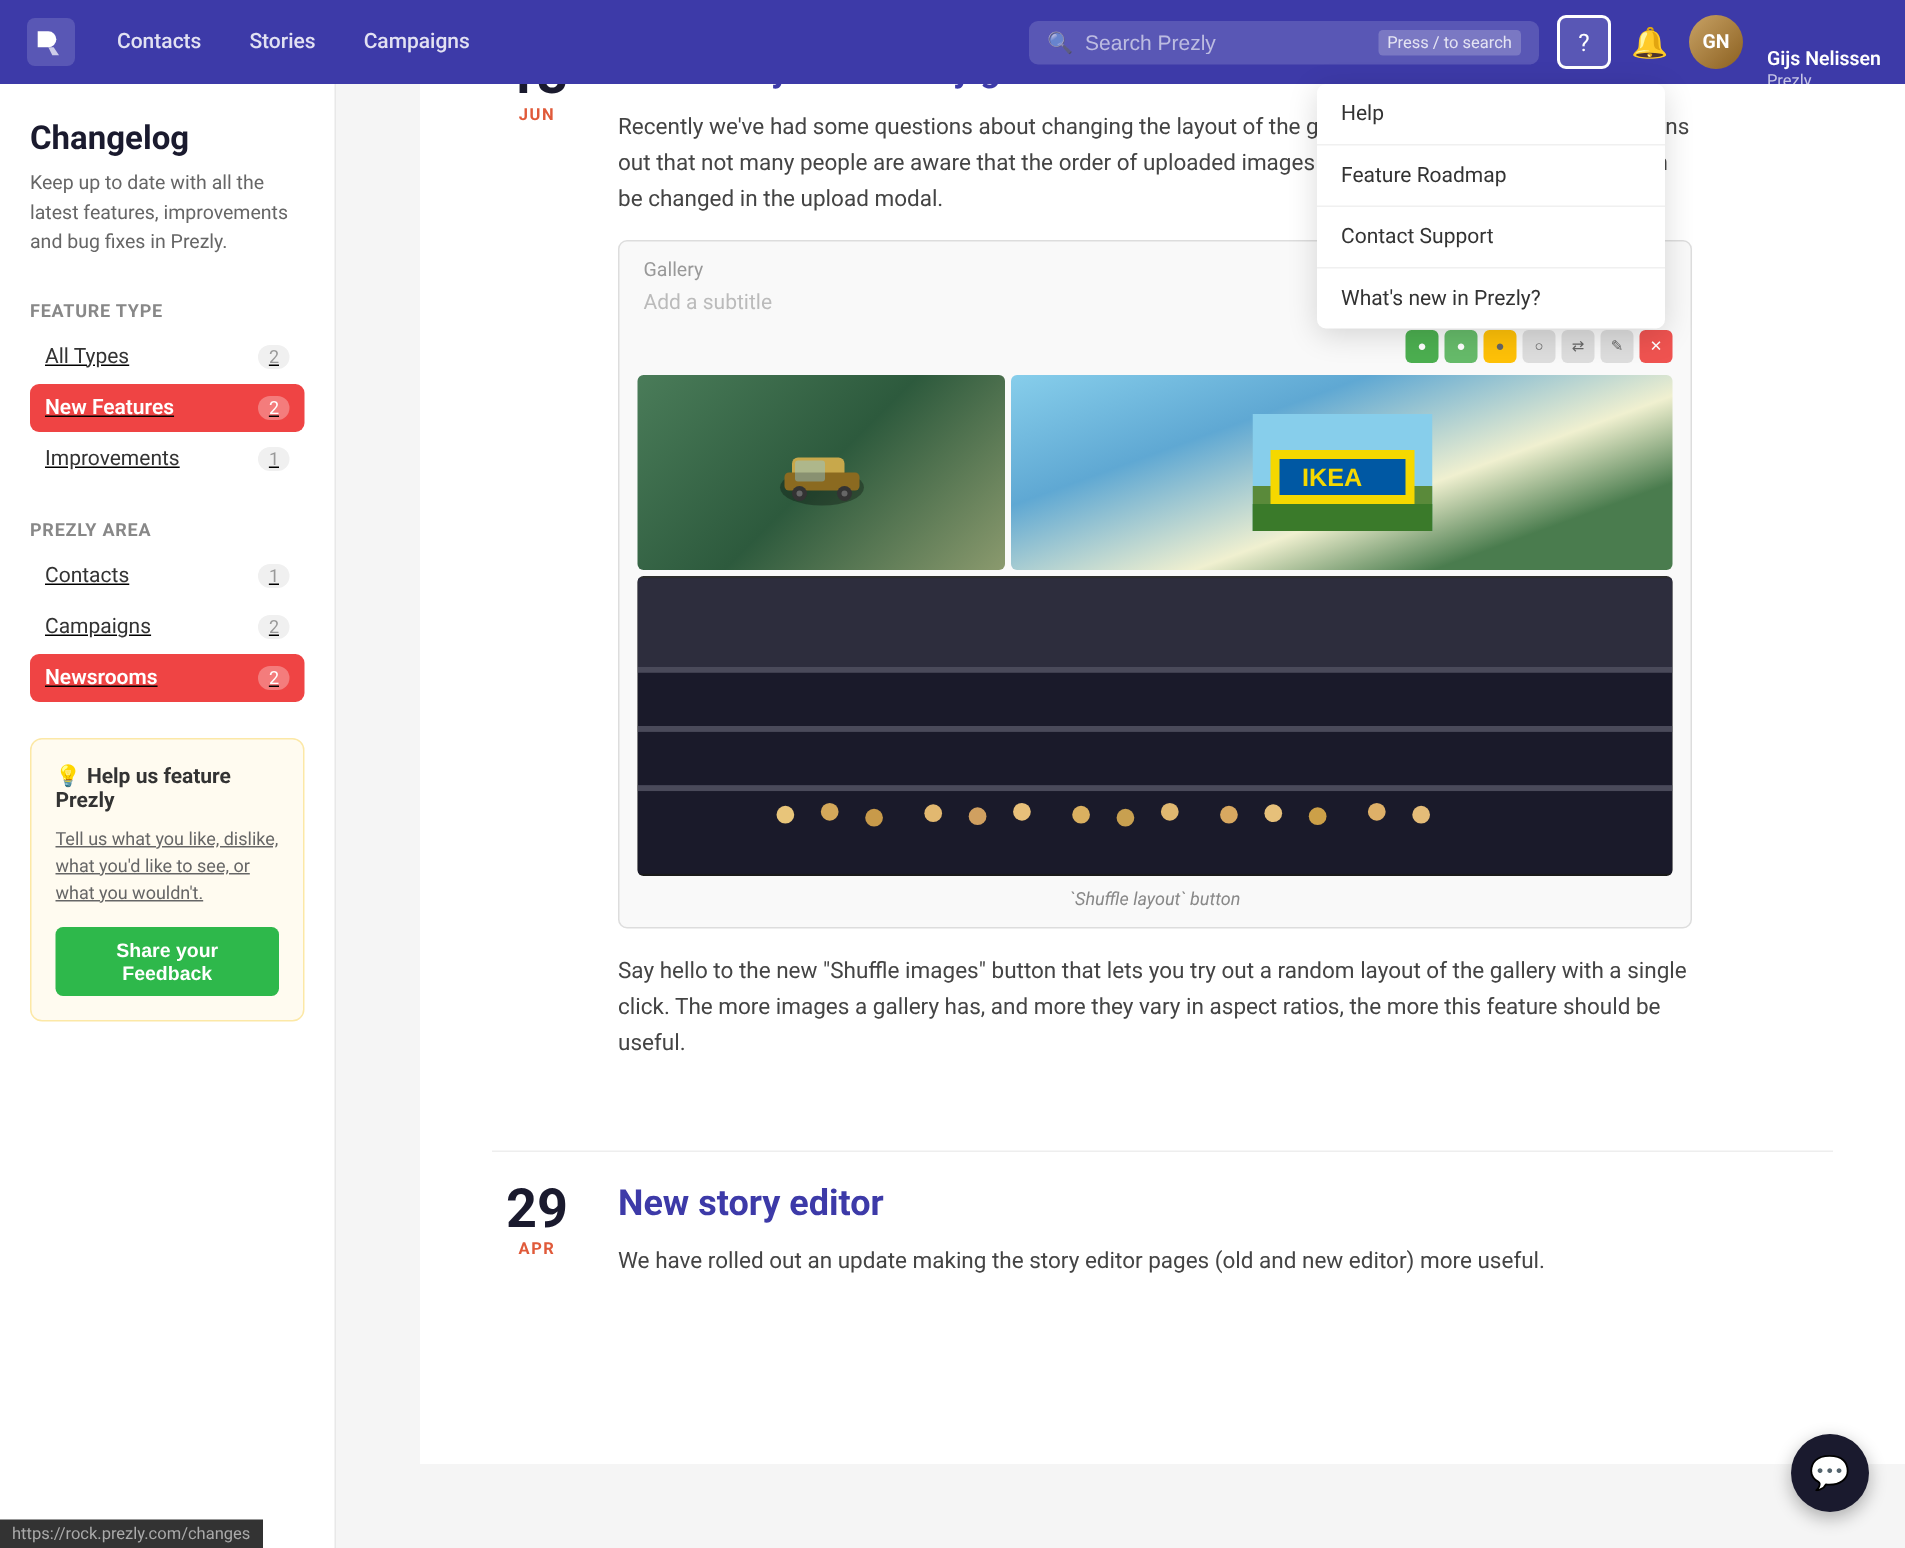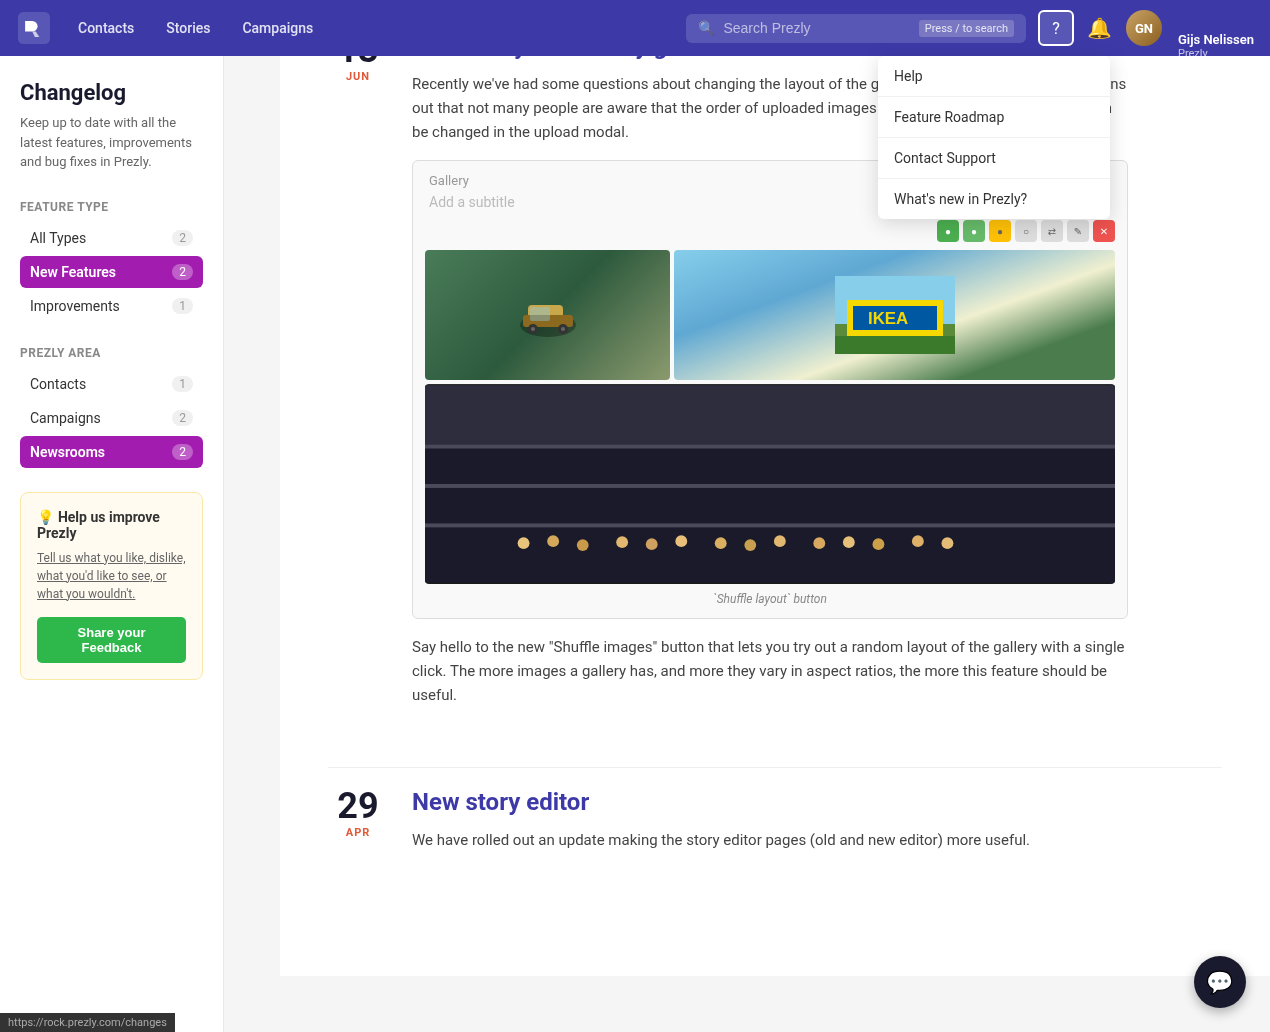--- a/index.html
+++ b/index.html
@@ -156,22 +156,23 @@
       margin-bottom: 8px;
     }
     .sidebar-filter-item {
       display: flex;
       align-items: flex-start;
       justify-content: space-between;
       padding: 8px 10px;
       border-radius: 6px;
       cursor: pointer;
       margin-bottom: 2px;
-    }
-    .sidebar-filter-item.active { background: #a21caf; }
+      text-decoration: underline;
+    }
+    .sidebar-filter-item.active { background: #ef4444; }
     .sidebar-filter-label {
       font-size: 14px;
       color: #333;
     }
     .sidebar-filter-item.active .sidebar-filter-label { color: white; font-weight: 600; }
     .sidebar-filter-count {
       font-size: 12px;
       color: #999;
       background: #f0f0f0;
       padding: 1px 7px;
@@ -455,21 +456,21 @@
     </div>
     <div class="sidebar-filter-item active">
       <span class="sidebar-filter-label">Newsrooms</span>
       <span class="sidebar-filter-count">2</span>
     </div>
   </div>
 
   <div class="help-box">
     <div class="help-box-title">
       <span>💡</span>
-      <span>Help us improve Prezly</span>
+      <span>Help us feature Prezly</span>
     </div>
     <p class="help-box-desc">Tell us what you like, dislike, what you'd like to see, or what you wouldn't.</p>
     <button class="help-box-btn">Share your Feedback</button>
   </div>
 </aside>
 
 <main class="main-content">
 
   <article class="article">
     <div class="article-date-block">

